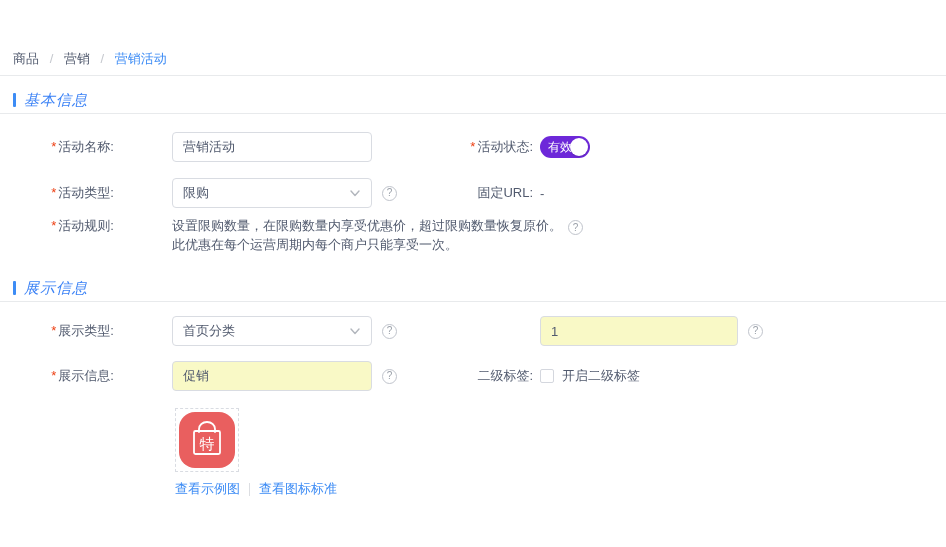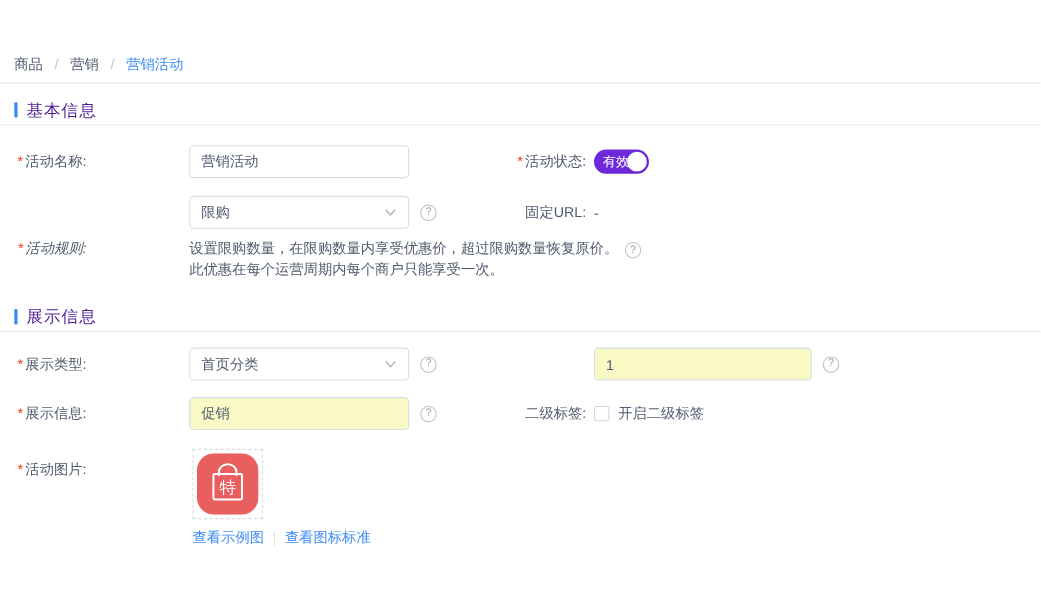--- a/index.html
+++ b/index.html
@@ -17,25 +17,25 @@
   .breadcrumb { position: absolute; top: 50px; left: 13px; font-size: 13px; line-height: 18px; white-space: nowrap; }
   .crumb { color: #515a6e; cursor: pointer; }
   .crumb.active { color: #3d8cf5; }
   .sep { color: #c5c8ce; margin: 0 7px; }
 
   .divider { position: absolute; left: 0; right: 0; height: 1px; background: #e8eaec; }
 
   
   .sec-header { position: absolute; left: 13px; display: flex; align-items: center; height: 20px; }
   .sec-bar { width: 3px; height: 14px; background: #3d8cf5; border-radius: 1px; }
-  .sec-title { margin-left: 8px; font-size: 15px; color: #4c1d95; font-weight: 500; letter-spacing: 1px; }
+  .sec-title { margin-left: 8px; font-size: 15px; color: #3b82f6; font-weight: 500; letter-spacing: 1px; font-style: italic; }
 
   
   .row { position: absolute; left: 0; right: 0; height: 30px; }
-  .lbl  { position: absolute; left: 16px; top: 0; width: 165px; text-align: left; line-height: 30px; font-size: 13px; color: #515a6e; white-space: nowrap; }
+  .lbl  { position: absolute; left: 0; top: 0; width: 165px; text-align: center; line-height: 30px; font-size: 13px; color: #515a6e; white-space: nowrap; }
   .fld  { position: absolute; left: 172px; top: 0; height: 30px; display: flex; align-items: center; }
   .lblr { position: absolute; left: 400px; top: 0; width: 133px; text-align: right; line-height: 30px; font-size: 13px; color: #515a6e; white-space: nowrap; }
   .fldr { position: absolute; left: 540px; top: 0; height: 30px; display: flex; align-items: center; }
   .req { color: #ed4014; margin-right: 2px; font-size: 13px; }
 
   
   .txt, .select {
     width: 200px; height: 30px;
     border: 1px solid #d9dce2; border-radius: 4px;
     background: #fff; font-size: 13px; color: #515a6e;
@@ -54,21 +54,21 @@
     background: #fff;
   }
 
   
   .toggle { position: relative; width: 50px; height: 22px; border-radius: 11px; background: #6d28d9; cursor: pointer; }
   .toggle-text { position: absolute; left: 8px; top: 0; line-height: 22px; font-size: 12px; color: #fff; }
   .toggle-knob { position: absolute; top: 2px; right: 2px; width: 18px; height: 18px; border-radius: 50%; background: #fff; box-shadow: 0 1px 2px rgba(0,0,0,.15); }
 
   
   .rule-row { height: 44px; }
-  .rule-lbl { line-height: 19px; font-style: italic; }
+  .rule-lbl { line-height: 19px; }
   .rule-text { position: absolute; left: 172px; top: 0; font-size: 13px; color: #515a6e; line-height: 19px; }
   .rule-line { display: flex; align-items: flex-end; }
   .rule-line .help { margin-left: 6px; }
 
   
   .checkbox { width: 14px; height: 14px; border: 1px solid #d4d7de; border-radius: 2px; background: #fff; cursor: pointer; flex: 0 0 auto; }
   .cb-label { margin-left: 8px; font-size: 13px; color: #515a6e; cursor: pointer; }
 
   
   .img-row { height: 90px; }
@@ -111,20 +111,21 @@
     <div class="lblr"><span class="req">*</span><span>活动状态:</span></div>
     <div class="fldr">
       <div class="toggle">
         <span class="toggle-text">有效</span>
         <span class="toggle-knob"></span>
       </div>
     </div>
   </div>
 
   <div class="row" style="top:178px">
+    <div class="lbl"><span class="req">*</span><span>活动类型:</span></div>
     <div class="fld">
       <div class="select">
         <span>限购</span>
         <svg class="chev" viewBox="0 0 12 12">
             <polyline points="2,4 6,8.5 10,4" fill="none" stroke="#b2b6bd" stroke-width="1.4" stroke-linecap="round" stroke-linejoin="round"></polyline>
           </svg>
       </div>
       <span class="help">?</span>
     </div>
     <div class="lblr"><span>固定URL:</span></div>
@@ -176,21 +177,20 @@
       <span class="help">?</span>
     </div>
     <div class="lblr"><span>二级标签:</span></div>
     <div class="fldr">
       <span class="checkbox"></span>
       <span class="cb-label">开启二级标签</span>
     </div>
   </div>
 
   <div class="row img-row" style="top:408px">
-    <div class="lbl img-lbl"><span class="req">*</span><span>活动图片:</span></div>
     <div class="img-box">
       <svg width="56" height="56" viewBox="0 0 56 56">
         <rect x="0" y="0" width="56" height="56" rx="16" fill="#e95f5f"></rect>
         <path d="M20 20 v-3 a8 7 0 0 1 16 0 v3" fill="none" stroke="#ffffff" stroke-width="1.8" stroke-linecap="round"></path>
         <rect x="15" y="19" width="26" height="23" rx="1.5" fill="none" stroke="#ffffff" stroke-width="1.8"></rect>
         <text x="28" y="36.5" text-anchor="middle" font-size="15" fill="#ffffff">特</text>
       </svg>
     </div>
     <div class="links">
       <a class="link">查看示例图</a>

